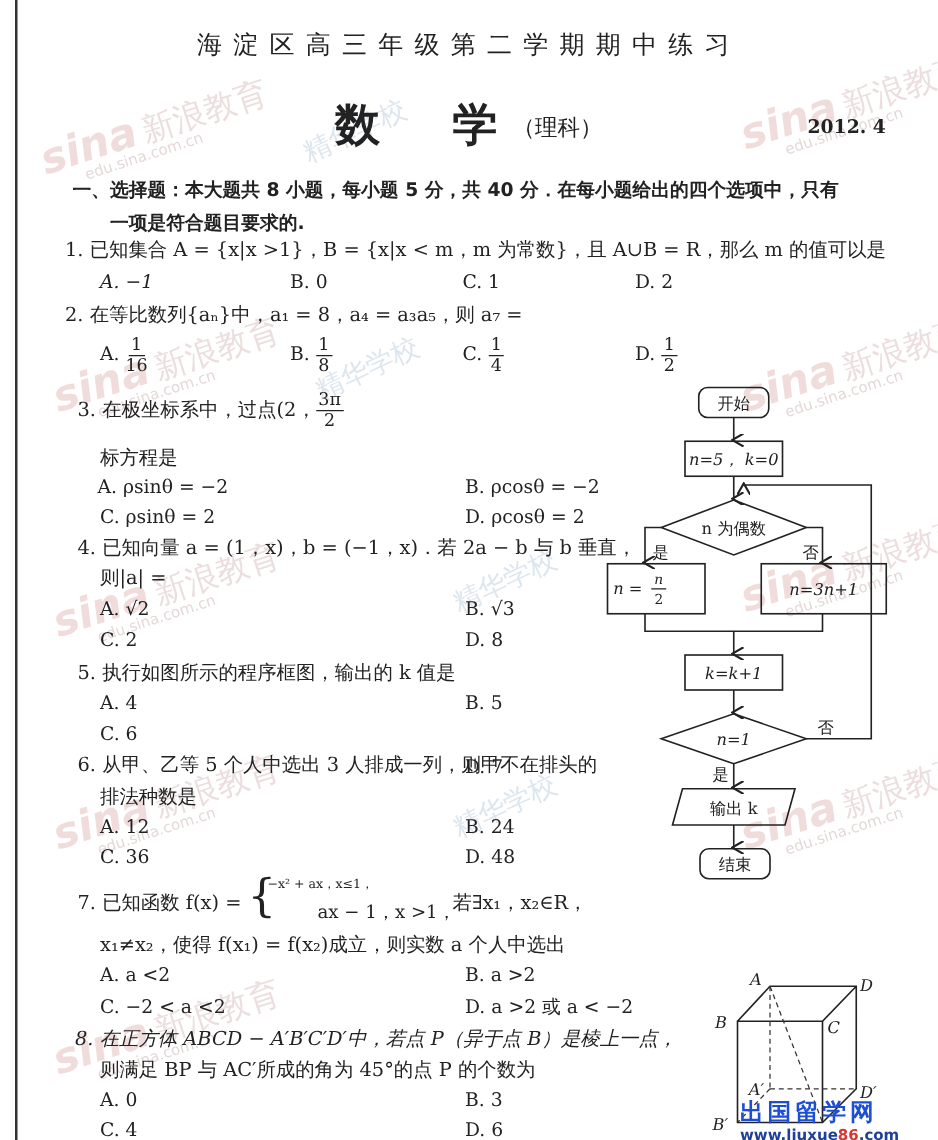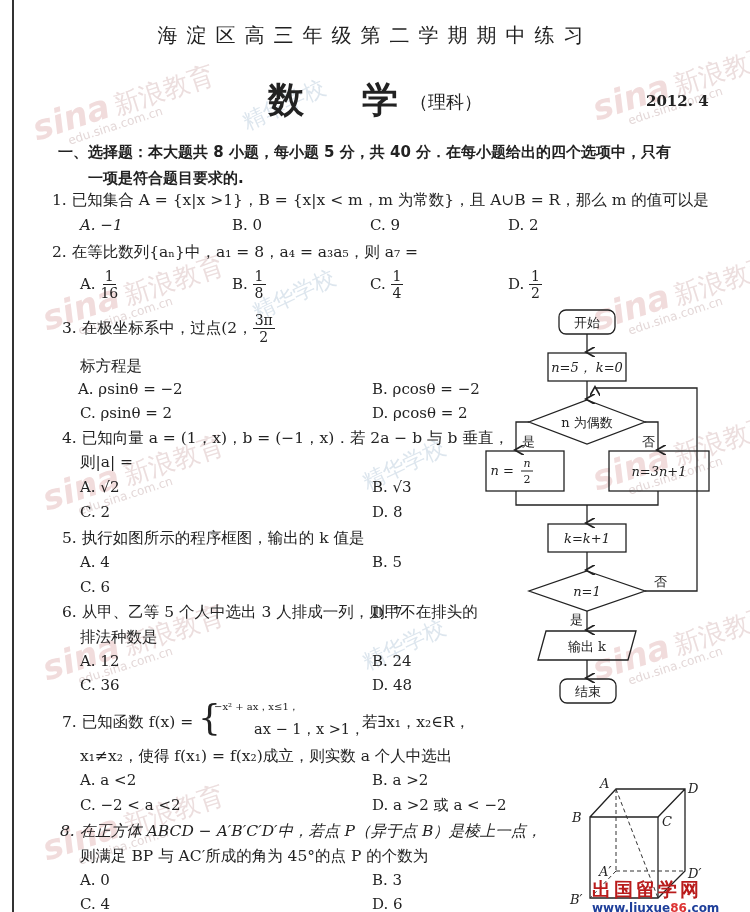--- a/index.html
+++ b/index.html
@@ -14,21 +14,21 @@
   .subject{position:absolute;top:76px;left:268px;font-size:36px;font-weight:bold;letter-spacing:58px;}
   .subject-note{position:absolute;top:90px;left:410px;font-size:18px;}
   .date{position:absolute;top:92px;left:646px;font-size:15px;font-weight:bold;}
   .text{position:absolute;font-size:15.5px;white-space:nowrap;}
   .bold{font-weight:bold;font-family:"DejaVu Sans",sans-serif;font-size:15px;}
   .opt{position:absolute;font-size:15px;white-space:nowrap;}
   .frac{display:inline-flex;flex-direction:column;align-items:center;vertical-align:middle;font-size:14px;line-height:16px;}
   .frac span:first-child{border-bottom:1px solid #222;padding:0 2px;}
   svg text{font-family:"DejaVu Serif","Liberation Serif",serif;}
   .logo{position:absolute;left:592px;top:877px;font-family:"DejaVu Sans",sans-serif;}
-  .logo .l1{font-size:19px;font-weight:bold;color:#b91c1c;letter-spacing:3px;}
+  .logo .l1{font-size:19px;font-weight:bold;color:#1d4ed8;letter-spacing:3px;}
   .logo .l2{font-size:12px;color:#1f3f9a;font-weight:bold;margin-top:-2px;}
   .logo .l2 span{color:#d33;}
 </style>
 </head>
 <body>
 
 <div class="border-left"></div>
 
 <div class="wm" style="left:30px;top:80px;"><span class="big">sina</span> <span class="cn">新浪教育</span><span class="url">edu.sina.com.cn</span></div>
 <div class="wm" style="left:590px;top:60px;"><span class="big">sina</span> <span class="cn">新浪教育</span><span class="url">edu.sina.com.cn</span></div>
@@ -48,21 +48,21 @@
 <div class="subject">数学</div>
 <div class="subject-note">（理科）</div>
 <div class="date">2012. 4</div>
 
 <div class="text bold" style="left:58px;top:143px;">一、选择题：本大题共 8 小题，每小题 5 分，共 40 分．在每小题给出的四个选项中，只有</div>
 <div class="text bold" style="left:88px;top:169px;">一项是符合题目要求的.</div>
 
 <div class="text" style="left:52px;top:190px;"><span>1.</span> <span>已知集合 A = {x|x &gt;1}，B = {x|x &lt; m，m 为常数}，且 A∪B = R，那么 m 的值可以是</span></div>
 <div class="opt" style="left:80px;top:216px;font-style:italic;">A. −1</div>
 <div class="opt" style="left:232px;top:216px;">B. 0</div>
-<div class="opt" style="left:370px;top:216px;">C. 9</div>
+<div class="opt" style="left:370px;top:216px;">C. 1</div>
 <div class="opt" style="left:508px;top:216px;">D. 2</div>
 
 <div class="text" style="left:52px;top:242px;"><span>2.</span> <span>在等比数列{aₙ}中，a₁ = 8，a₄ = a₃a₅，则 a₇ =</span></div>
 <div class="opt" style="left:80px;top:268px;"><span>A.</span> <span class="frac">
       <span>1</span>
       <span>16</span>
     </span></div>
 <div class="opt" style="left:232px;top:268px;"><span>B.</span> <span class="frac">
       <span>1</span>
       <span>8</span>

